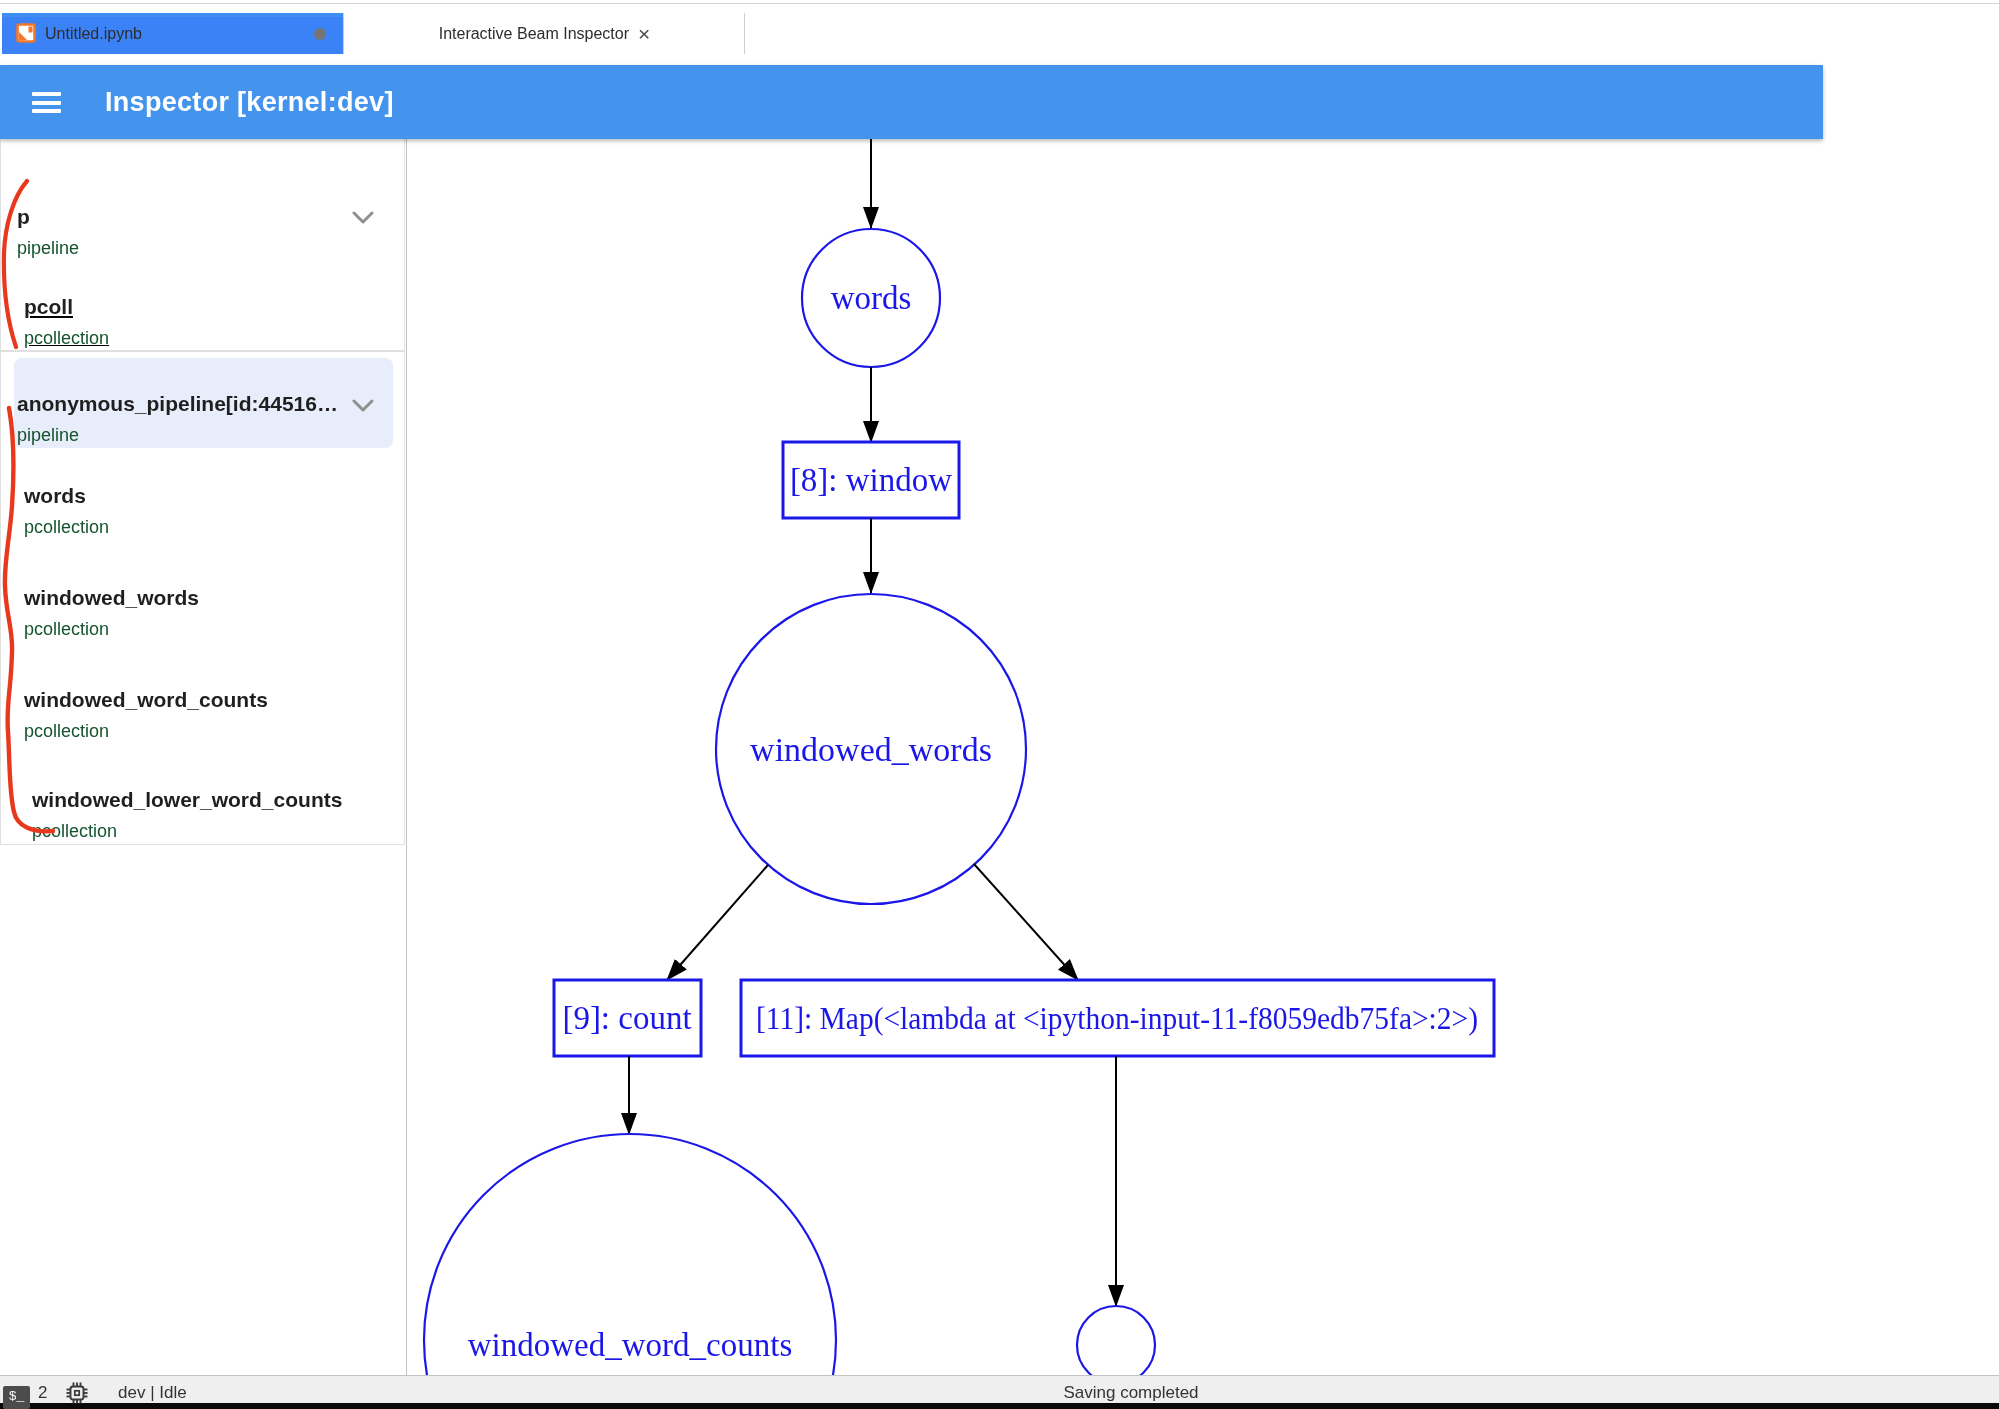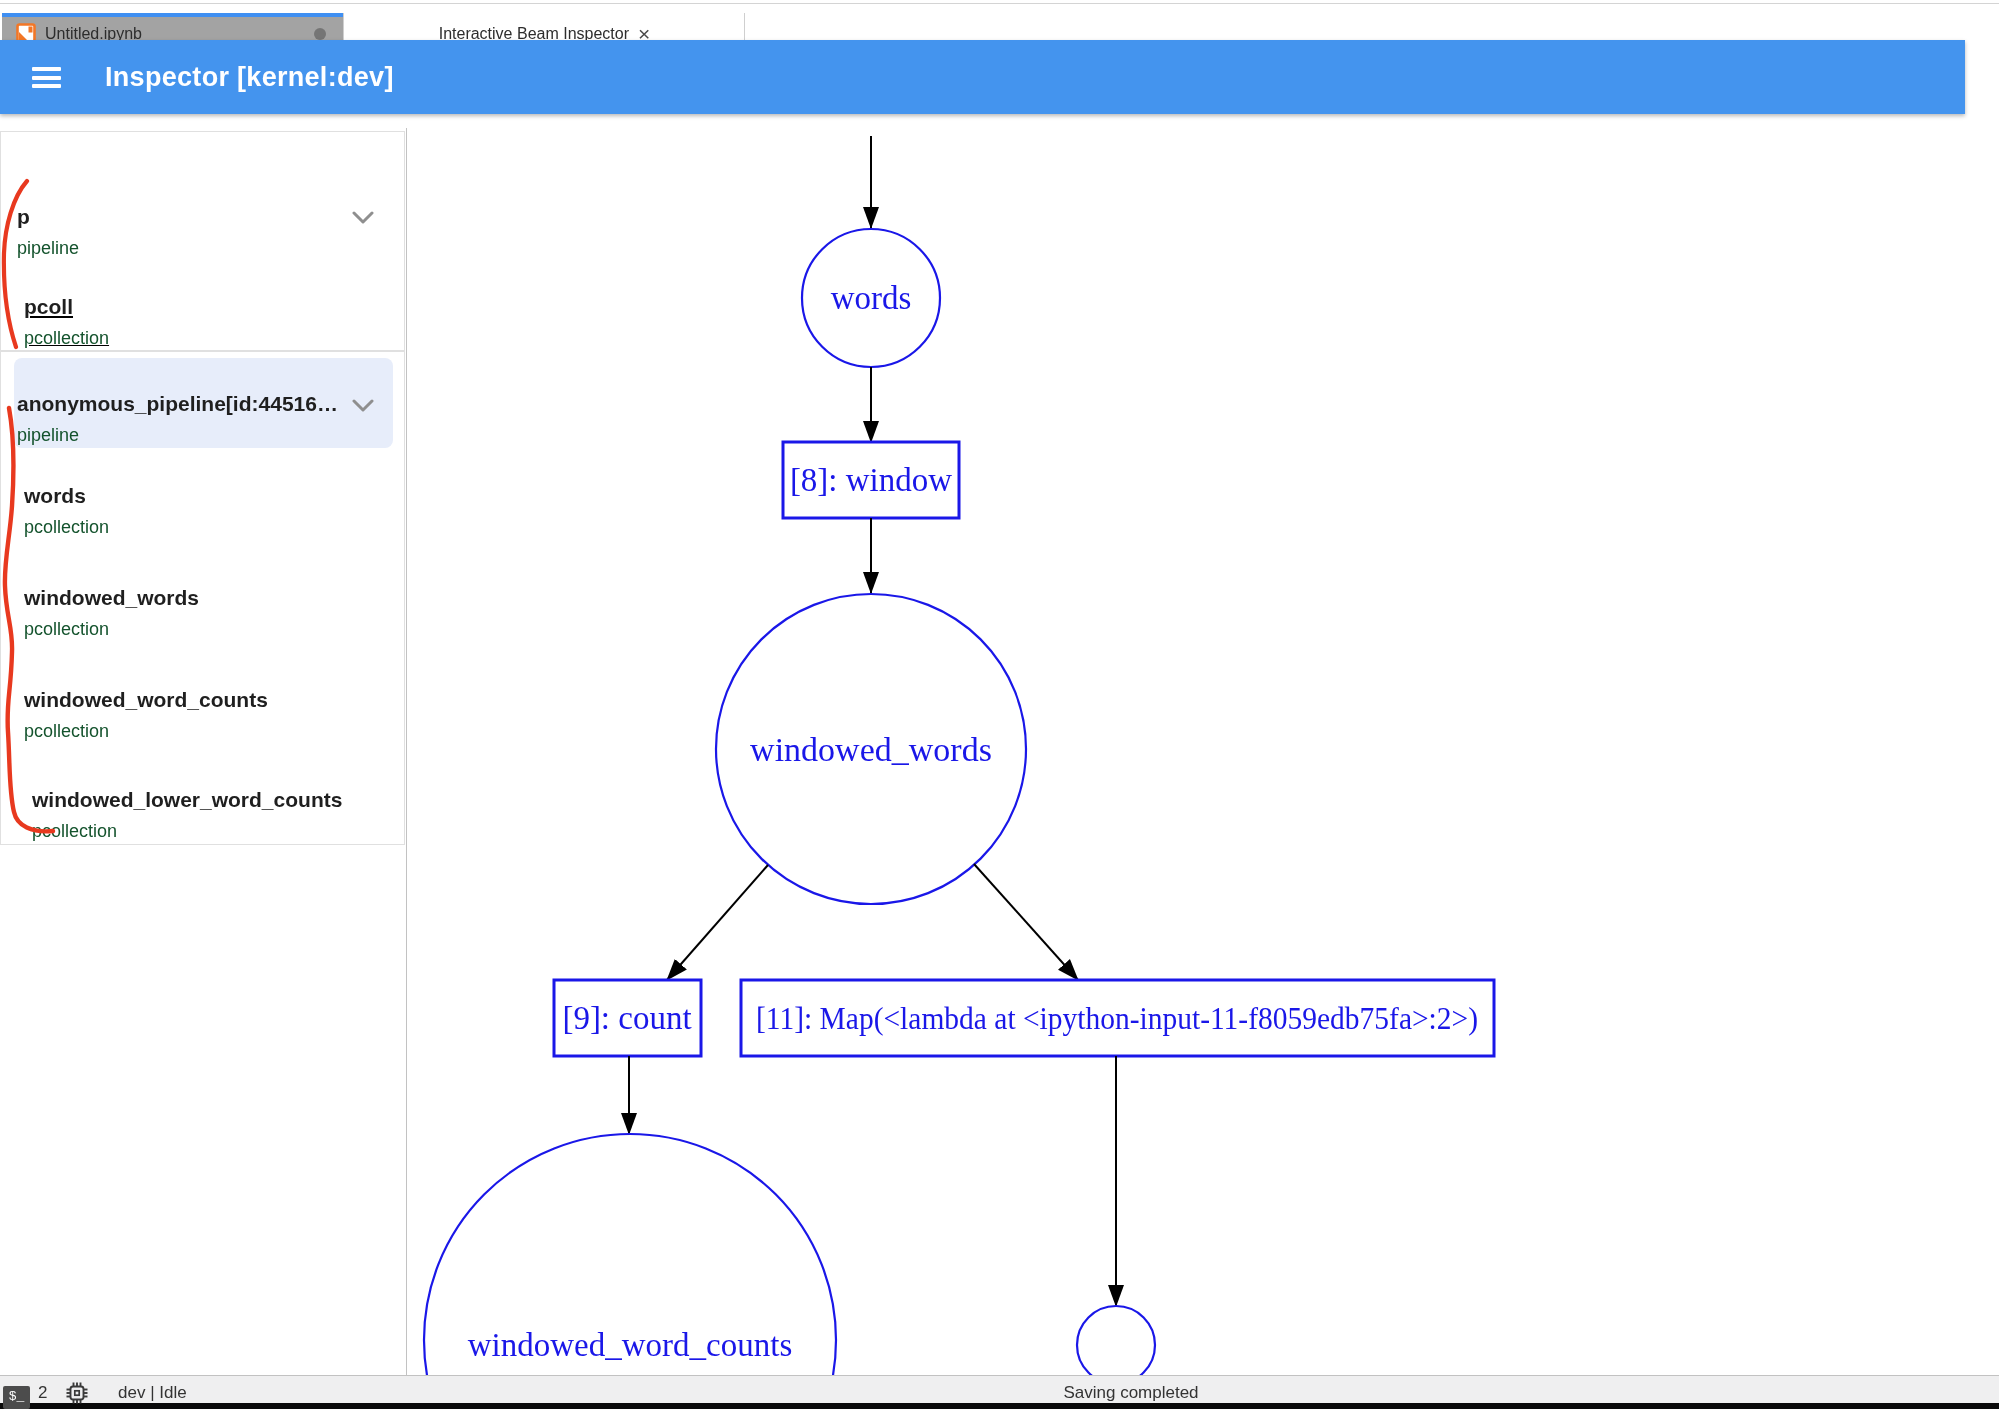--- a/index.html
+++ b/index.html
@@ -10,33 +10,33 @@
     --selected-item-bg:#e7edfa;
   }
   *{margin:0;padding:0;box-sizing:border-box;}
   html,body{width:1999px;height:1409px;background:#fff;overflow:hidden;
     font-family:"Liberation Sans",sans-serif;}
   .stage{position:relative;width:1999px;height:1409px;background:#fff;}
 
   
   .win-topline{position:absolute;left:0;top:3px;width:1999px;height:1px;background:#d4d4d4;}
   .tabbar{position:absolute;left:0;top:13px;width:1999px;height:41px;z-index:20;}
-  .tab1{position:absolute;left:2px;top:0;width:342px;height:41px;background:#a3a3a3;
+  .tab1{position:absolute;left:2px;top:0;width:342px;height:41px;background:#3b82f6;
     display:flex;align-items:center;border-right:1px solid #cfcfcf;}
   .tab1-accent{position:absolute;left:0;top:0;width:100%;height:4px;background:var(--tab-accent-blue);}
   .nb-icon{position:absolute;left:14px;top:10px;width:20px;height:20px;}
   .tab1-label{position:absolute;left:43px;top:0;line-height:41px;font-size:16px;color:#2d2d2d;}
   .dirty-dot{position:absolute;left:312px;top:15px;width:12px;height:12px;border-radius:50%;background:#757575;}
   .tab2{position:absolute;left:345px;top:0;width:400px;height:41px;background:#fff;
     border-right:1px solid #cfcfcf;display:flex;align-items:center;justify-content:center;gap:9px;}
   .tab2-label{font-size:16px;color:#2d2d2d;}
   .tab2-close{font-size:21px;color:#4a4a4a;line-height:21px;}
 
   
-  .header{position:absolute;left:0;top:40px;width:1965px;height:74px;background:var(--header-blue);
+  .header{position:absolute;left:0;top:65px;width:1823px;height:74px;background:var(--header-blue);
     z-index:20;box-shadow:0 2px 4px rgba(0,0,0,.28);}
   .hamburger{position:absolute;left:32px;top:27px;width:29px;height:21px;cursor:pointer;}
   .hamburger span{display:block;width:29px;height:4px;background:#fff;border-radius:1px;margin-bottom:4.5px;}
   .header-title{position:absolute;left:105px;top:0;line-height:74px;color:#fff;
     font-size:27px;font-weight:bold;letter-spacing:.3px;}
 
   
   .sidebar{position:absolute;left:0;top:128px;width:406px;height:1247px;background:#fff;z-index:10;}
   .divider{position:absolute;left:406px;top:128px;width:1px;height:1247px;background:#c2c2c2;z-index:12;}
   .sbox{position:absolute;left:0;width:405px;background:#fff;border:1px solid #e0e0e0;}

